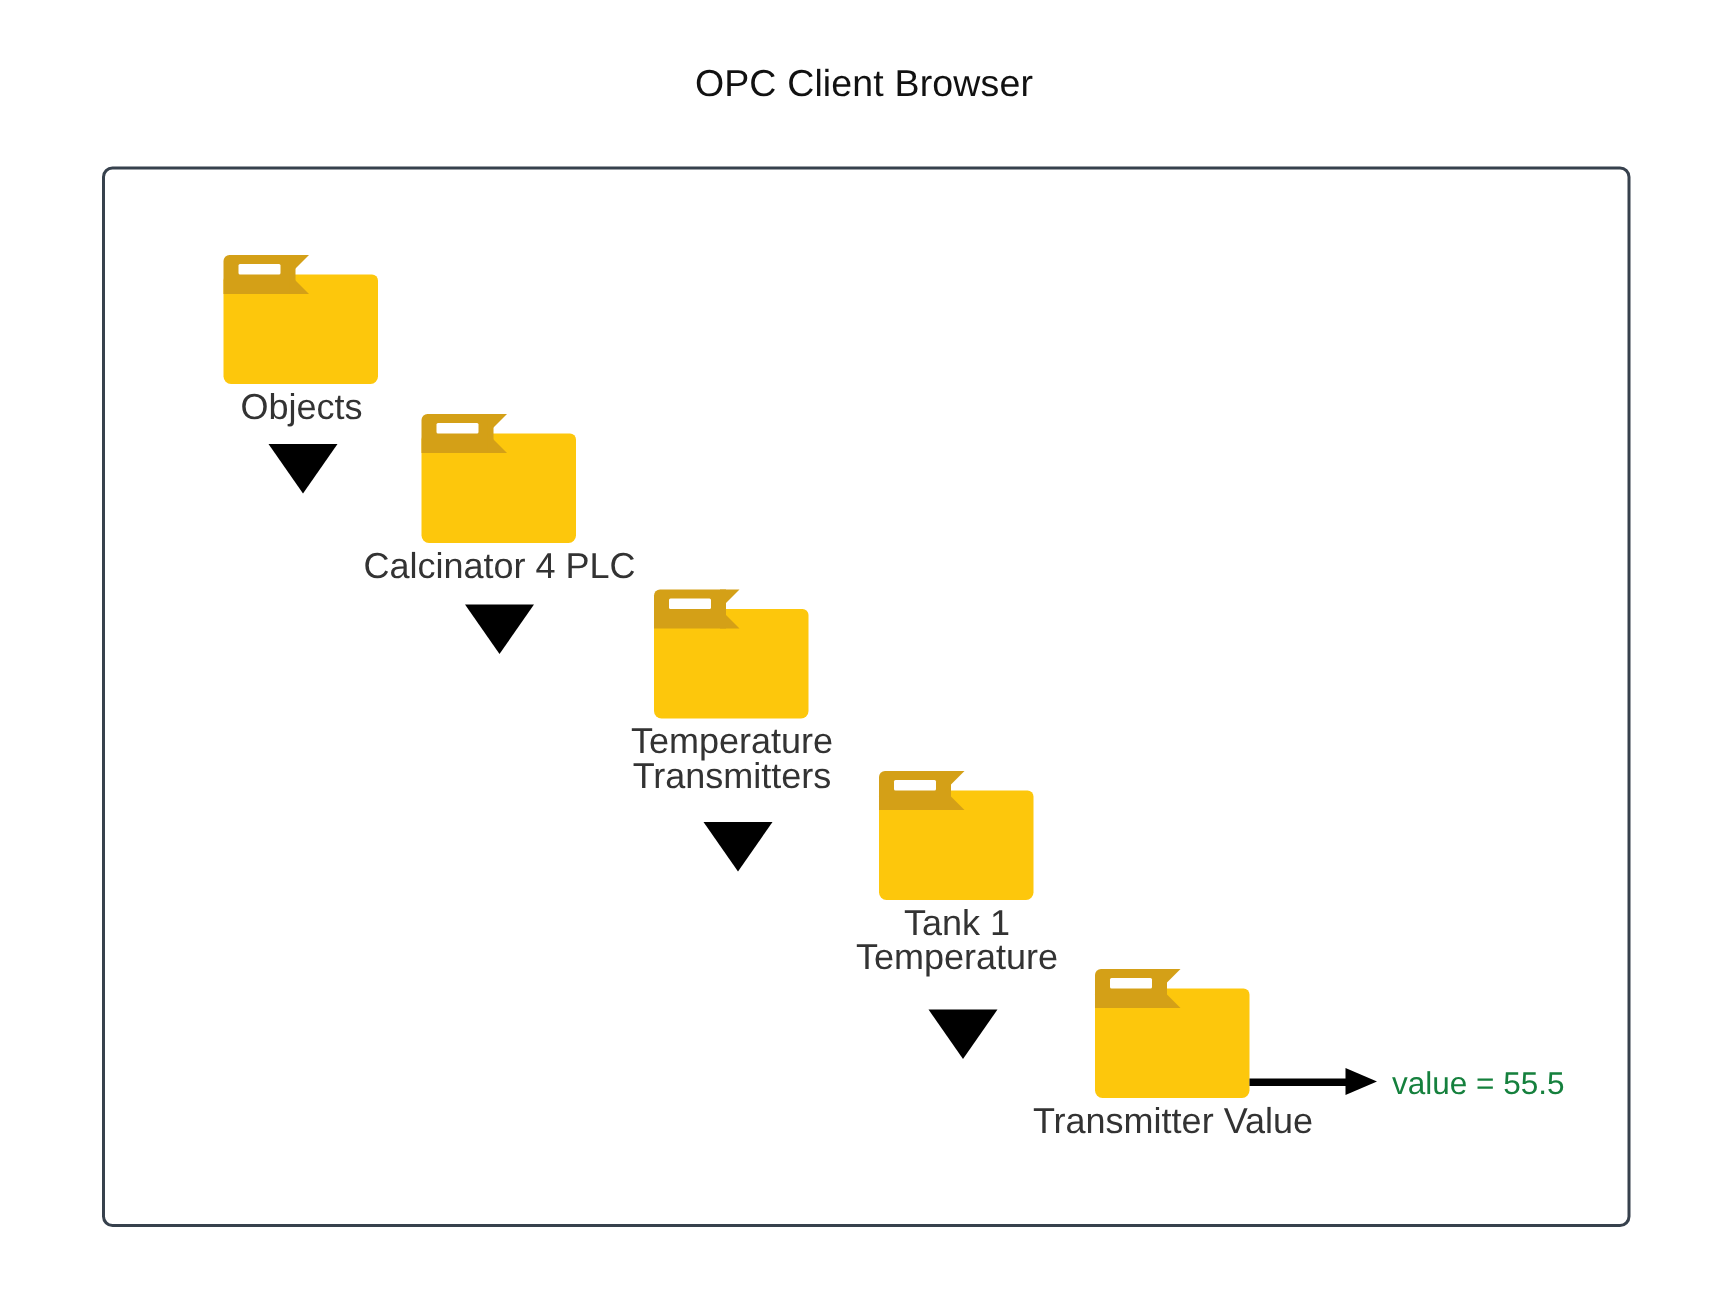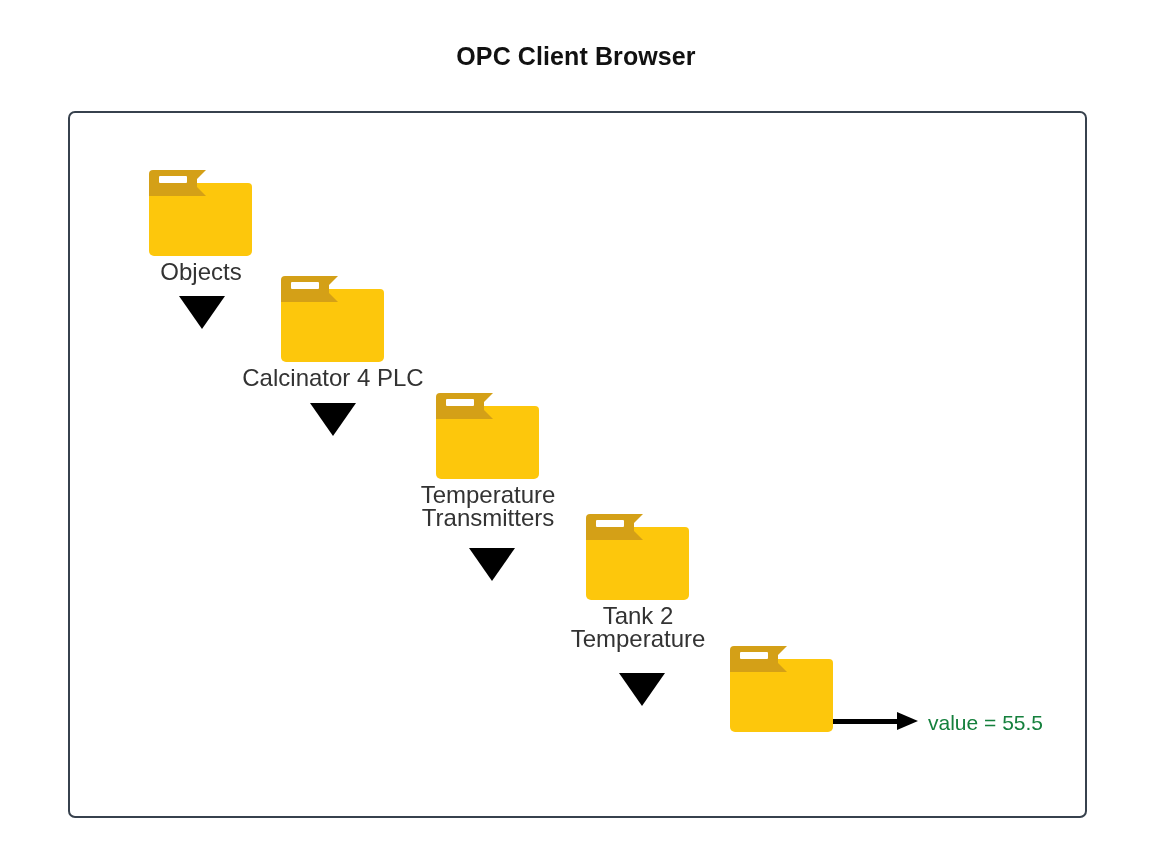--- a/index.html
+++ b/index.html
@@ -18,21 +18,21 @@
   }
 
   
   #page-title {
     position: absolute;
     left: 0;
     top: 42px;
     width: 1152px;
     text-align: center;
     font-size: 25px;
-    font-weight: bold;
+    font-weight: normal;
     color: #111111;
     letter-spacing: 0.1px;
   }
 
   
   #diagram-frame {
     position: absolute;
     left: 68px;
     top: 111px;
     width: 1019px;
@@ -199,33 +199,34 @@
 
   <div class="down-arrow" style="left:399px; top:435px;"></div>
 
   <div class="tree-node" style="left:516px; top:401px;">
     <div class="folder-icon">
       <div class="folder-body"></div>
       <div class="folder-tab"></div>
       <div class="folder-tab-point"></div>
       <div class="folder-slot"></div>
     </div>
-    <div class="node-caption wide">Tank 2
+    <div class="node-caption wide">Tank 1
 Temperature</div>
   </div>
 
   <div class="down-arrow" style="left:549px; top:560px;"></div>
 
   <div class="tree-node" style="left:660px; top:533px;">
     <div class="folder-icon">
       <div class="folder-body"></div>
       <div class="folder-tab"></div>
       <div class="folder-tab-point"></div>
       <div class="folder-slot"></div>
     </div>
+    <div class="node-caption wide">Transmitter Value</div>
   </div>
 
 </div>
 
 <div id="value-connector">
   <div class="line"></div>
   <div class="head"></div>
 </div>
 
 <div id="value-readout">value = 55.5</div>

